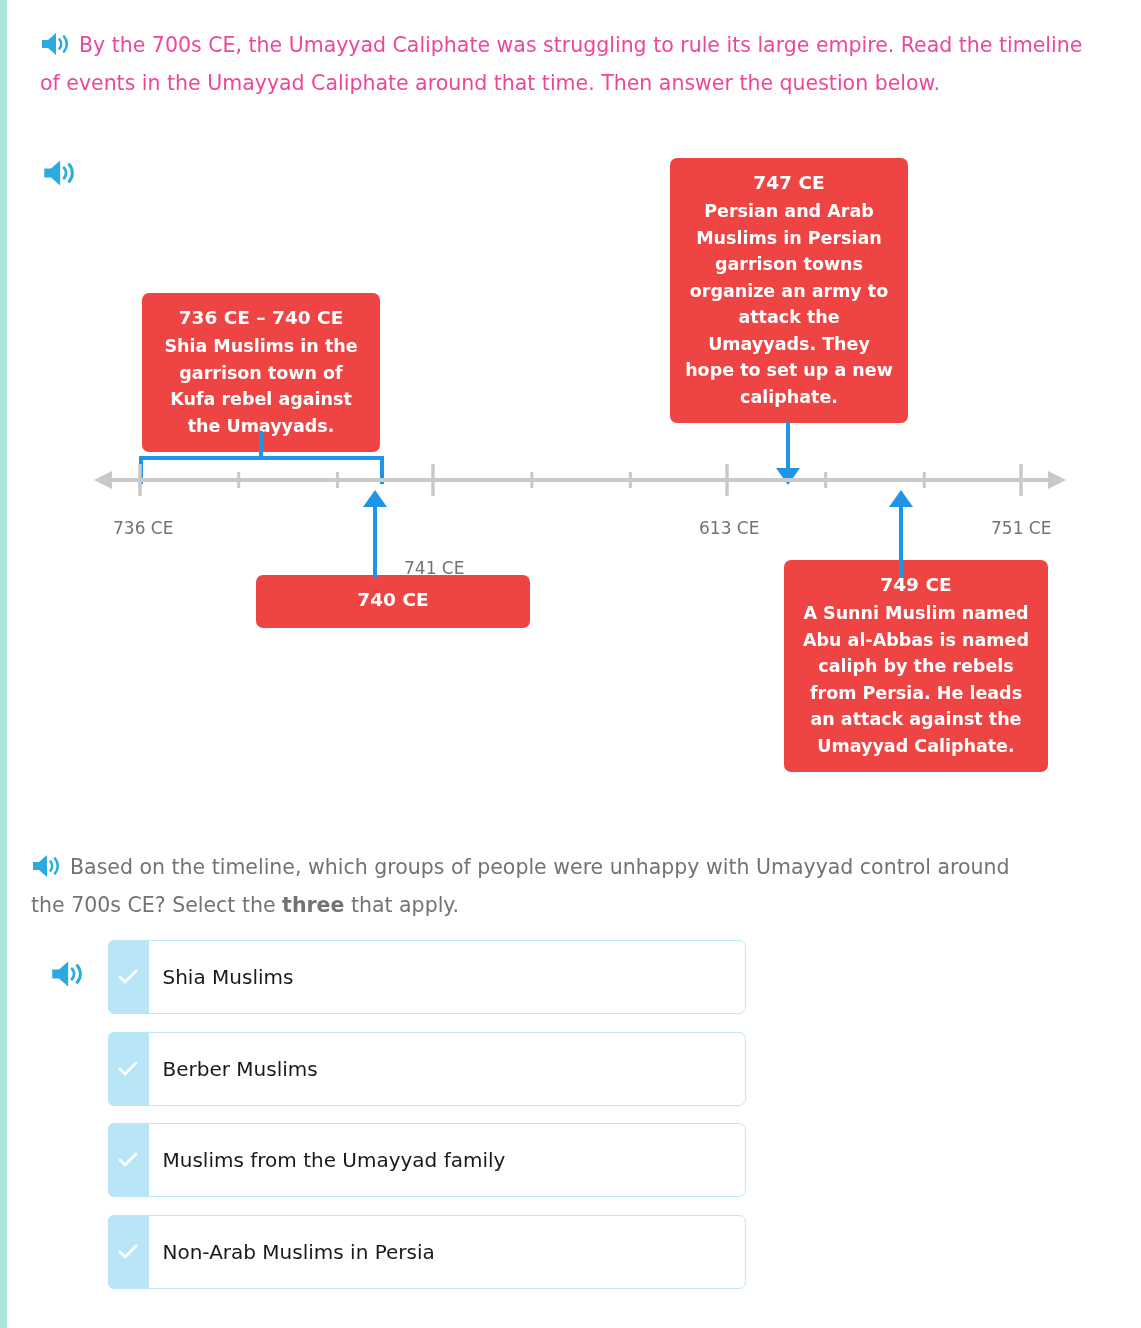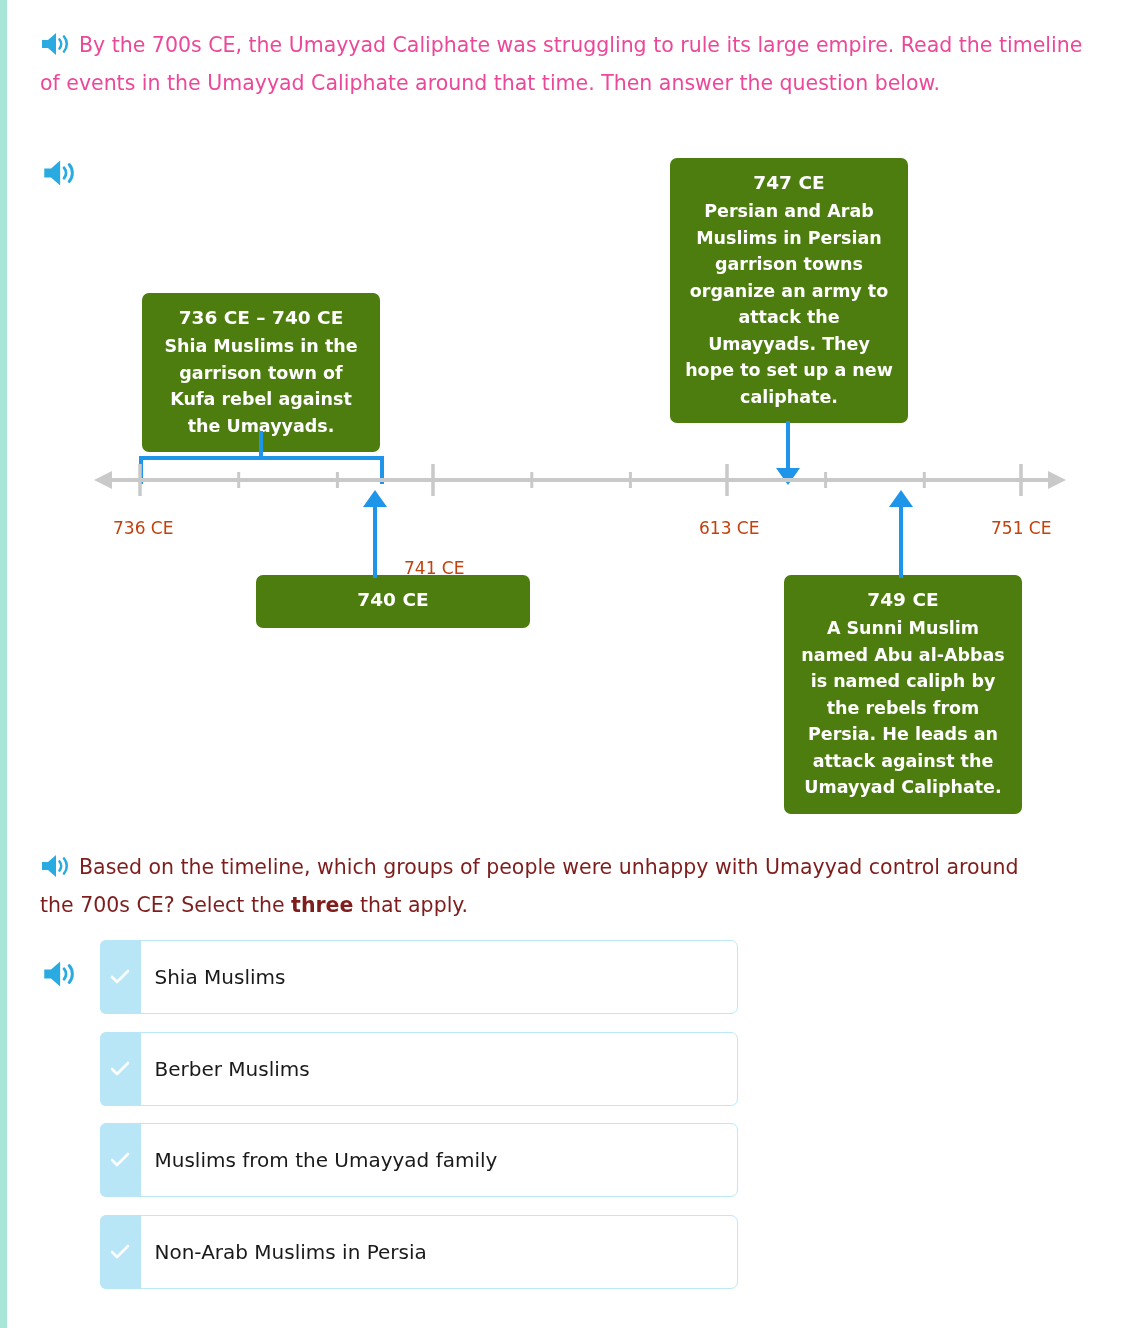--- a/index.html
+++ b/index.html
@@ -47,41 +47,41 @@
   
   .timeline-wrap {
     position: absolute;
     left: 0; top: 150px;
     width: 1141px;
     height: 680px;
   }
 
   .tl-box {
     position: absolute;
-    background: #4d7c0f;
+    background: #ef4444;
     border-radius: 7px;
     color: #ffffff;
     text-align: center;
     padding: 10px 12px 13px 12px;
     font-size: 17.5px;
     line-height: 26.5px;
     font-weight: 600;
   }
   .tl-box .yr {
     display: block;
     font-weight: bold;
     font-size: 18.5px;
     line-height: 29px;
     margin-bottom: 1px;
   }
 
   #box-736 { left: 142px; top: 119px; width: 238px; margin-top: 24px; }
   #box-747 { left: 670px; top: 8px;  width: 238px; }
   #box-740 { left: 256px; top: 425px; width: 274px; }
-  #box-749 { left: 784px; top: 425px; width: 238px; }
+  #box-749 { left: 784px; top: 410px; width: 264px; }
 
   
   .conn { position: absolute; background: #1e95e8; }
 
   
   #conn736-stem  { left: 259px; top: 281px; width: 4px;  height: 29px; }
   #conn736-bar   { left: 139px; top: 306px; width: 245px; height: 4px; }
   #conn736-legL  { left: 139px; top: 306px; width: 4px;  height: 28px; }
   #conn736-legR  { left: 380px; top: 306px; width: 4px;  height: 28px; }
 
@@ -113,39 +113,39 @@
     border-left: 12px solid transparent;
     border-right: 12px solid transparent;
     border-bottom: 17px solid #1e95e8;
   }
 
   
   .axis-svg { position: absolute; left: 0; top: 300px; }
   .axis-label {
     position: absolute;
     font-size: 17px;
-    color: #c2410c;
+    color: #737373;
     top: 368px;
     white-space: nowrap;
   }
 
   
   .question {
     position: absolute;
-    left: 40px; top: 848px;
+    left: 31px; top: 848px;
     width: 1010px;
     font-size: 20.5px;
     line-height: 38px;
-    color: #7f1d1d;
+    color: #737373;
   }
   .question .spk { margin-right: 9px; position: relative; top: -2px; }
   .question b { font-weight: bold; }
 
   
-  .options { position: absolute; left: 0; top: 940px; width: 1141px; }
+  .options { position: absolute; left: 0; top: 940px; width: 1141px; padding-left: 8px; }
   .opt-row { position: relative; height: 91.5px; }
   .opt-spk { position: absolute; left: 42px; top: 19px; }
   .opt {
     position: absolute;
     left: 100px;
     width: 638px;
     height: 74px;
     background: #ffffff;
     border: 1.5px solid #bde8f7;
     border-radius: 7px;

